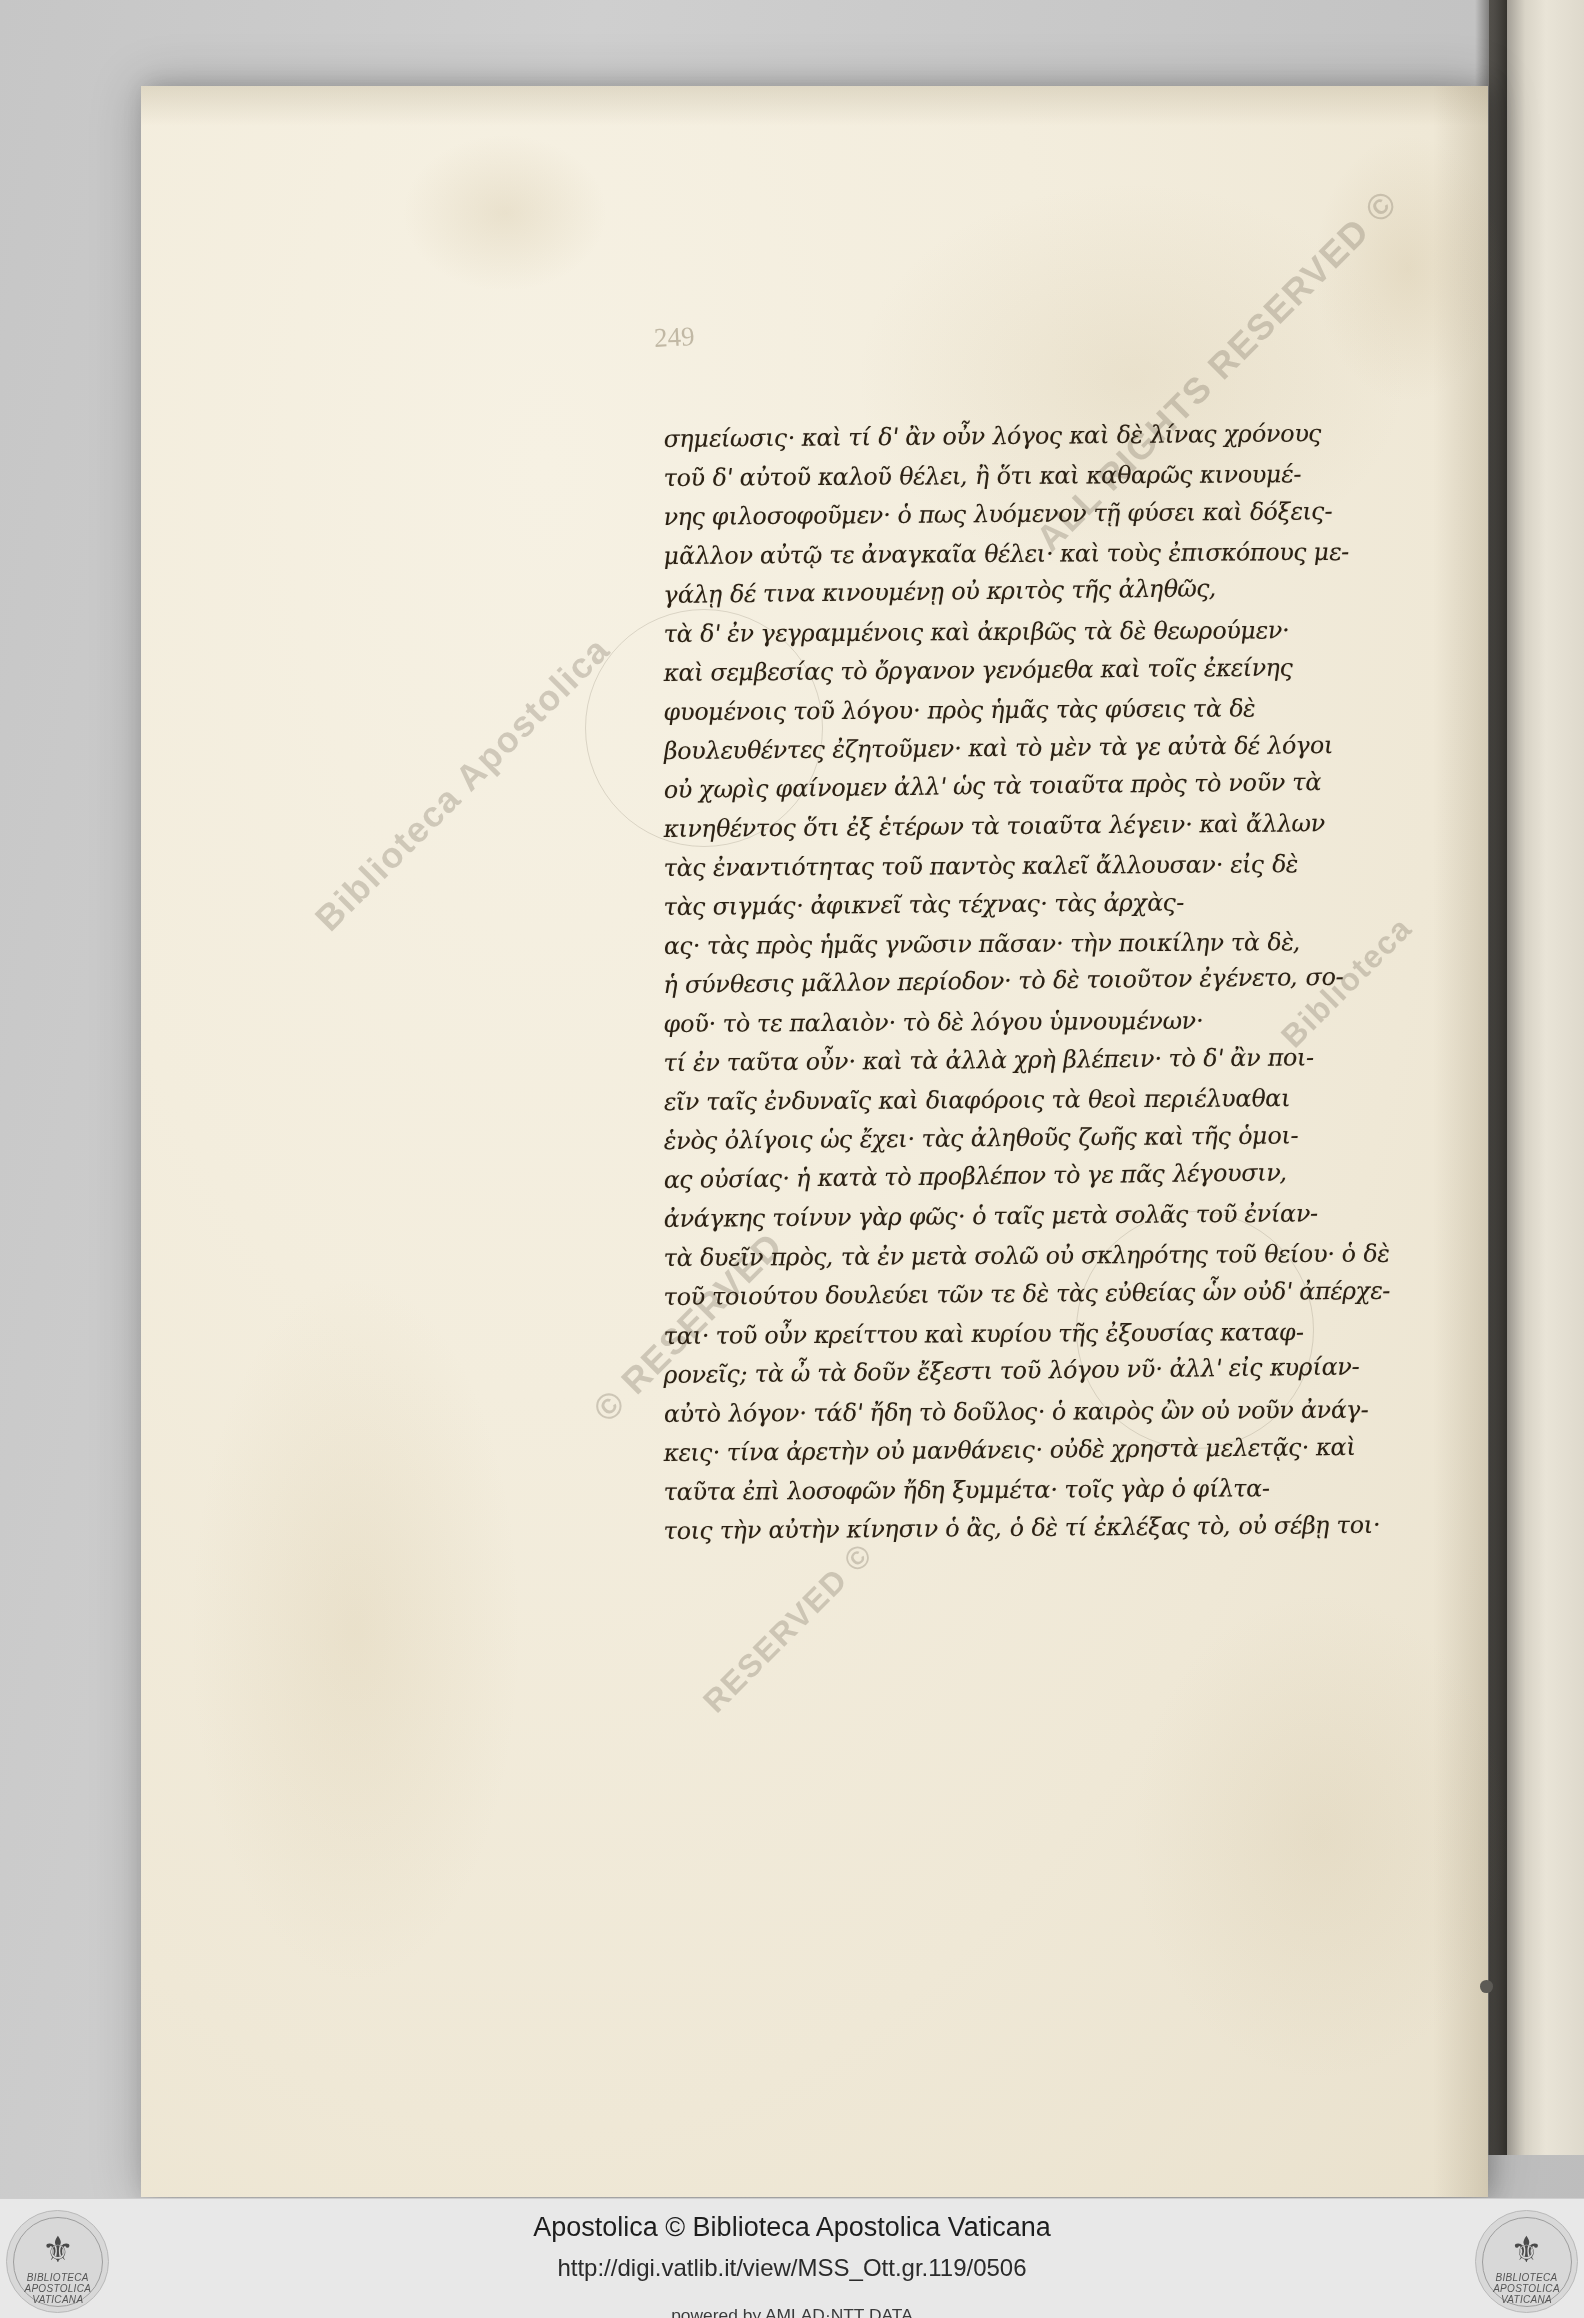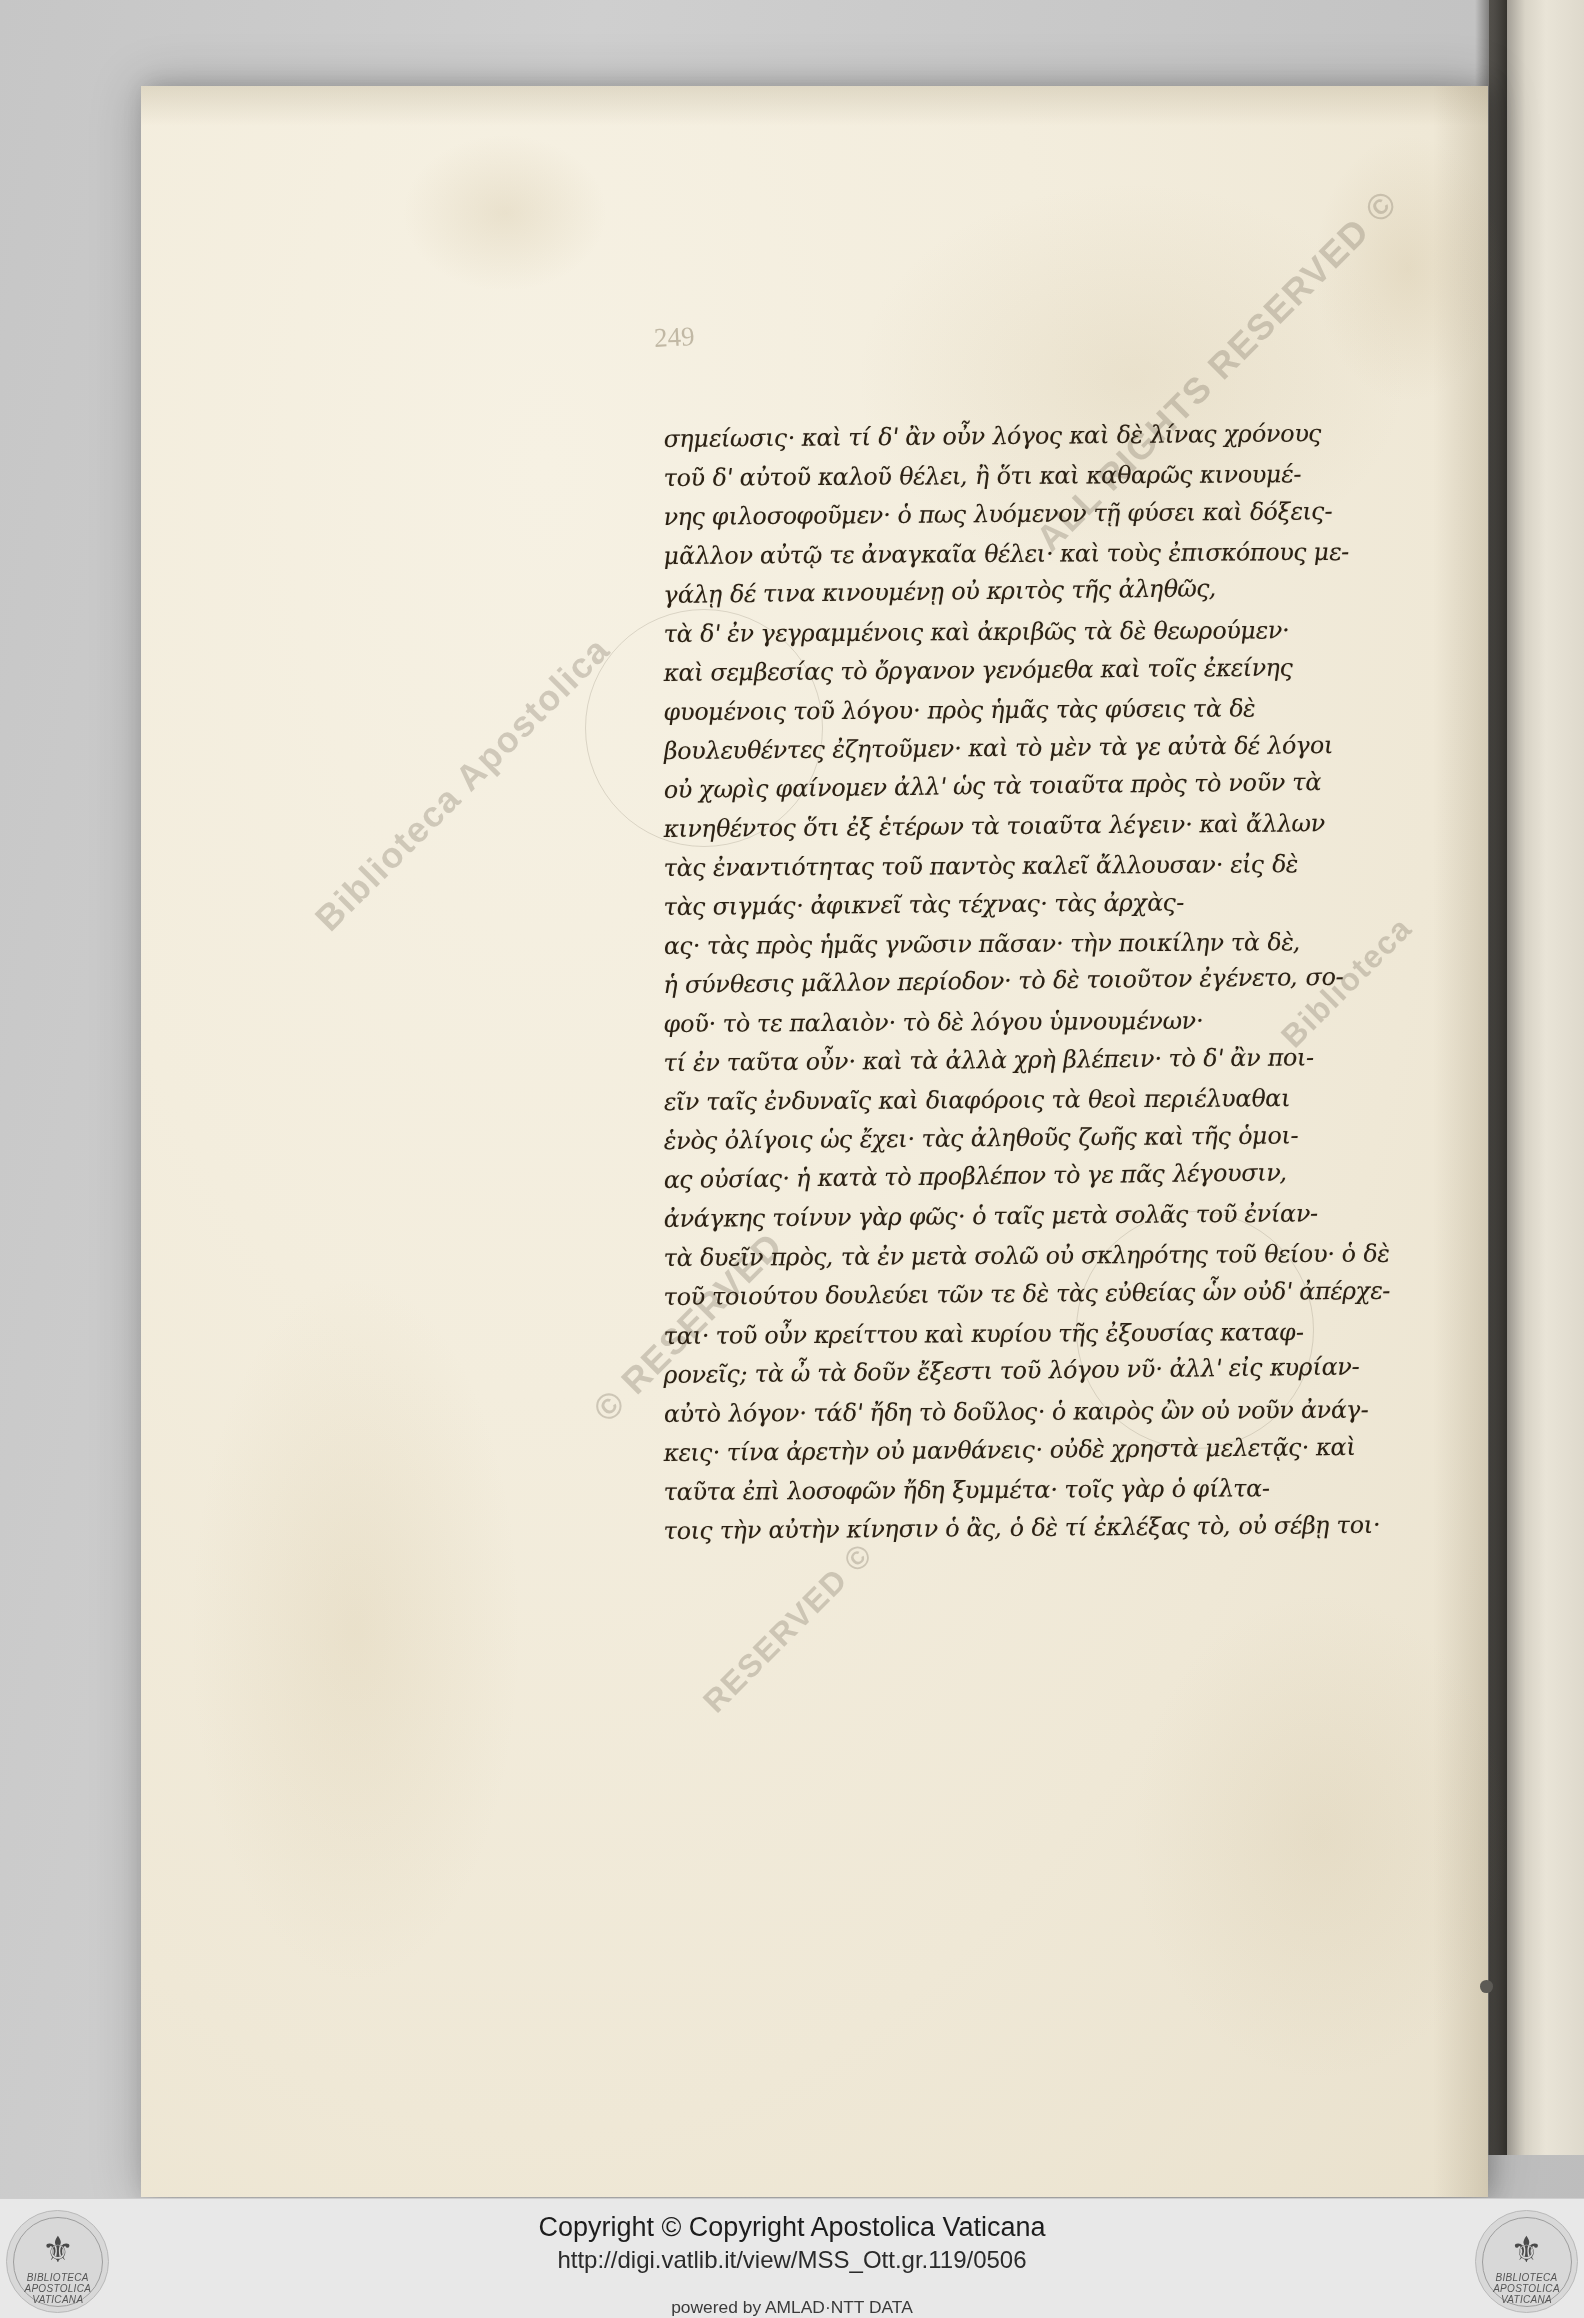--- a/index.html
+++ b/index.html
@@ -131,21 +131,21 @@
   #credit-text {
     position:absolute;
     left:0; top:0; width:1584px;
     text-align:center;
     padding-top:12.7px;
   }
   #credit-line1 {
     font-size:27px; color:#1d1d1d; font-family:"Liberation Sans", sans-serif;
   }
   #credit-line2 {
-    font-size:24px; color:#2a2a2a; margin-top:3px; font-family:"Liberation Sans", sans-serif;
+    font-size:24px; color:#2a2a2a; margin-top:11px; font-family:"Liberation Sans", sans-serif;
   }
   #credit-line3 {
     font-size:17.4px; color:#3a3a3a; margin-top:23px; font-family:"Liberation Sans", sans-serif;
   }
 
   
   .seal {
     position:absolute;
     top:2210px;
     width:103px; height:103px;
@@ -235,21 +235,21 @@
       <div class="line">κεις· τίνα ἀρετὴν οὐ μανθάνεις· οὐδὲ χρηστὰ μελετᾷς· καὶ</div>
       <div class="line">ταῦτα ἐπὶ λοσοφῶν ἤδη ξυμμέτα· τοῖς γὰρ ὁ φίλτα-</div>
       <div class="line">τοις τὴν αὐτὴν κίνησιν ὁ ἂς, ὁ δὲ τί ἐκλέξας τὸ, οὐ σέβῃ τοι·</div>
     </div>
   </div>
 
   <div id="corner-mark"></div>
 
   <div id="credit">
     <div id="credit-text">
-      <div id="credit-line1">Copyright © Copyright Apostolica Vaticana</div>
+      <div id="credit-line1">Apostolica © Biblioteca Apostolica Vaticana</div>
       <div id="credit-line2">http://digi.vatlib.it/view/MSS_Ott.gr.119/0506</div>
       <div id="credit-line3">powered by AMLAD·NTT DATA</div>
     </div>
   </div>
 
   <div class="seal left">
     <div class="seal-ring"></div>
     <div class="keys">⚜</div>
     <div class="seal-caption">BIBLIOTECA APOSTOLICA VATICANA</div>
   </div>

